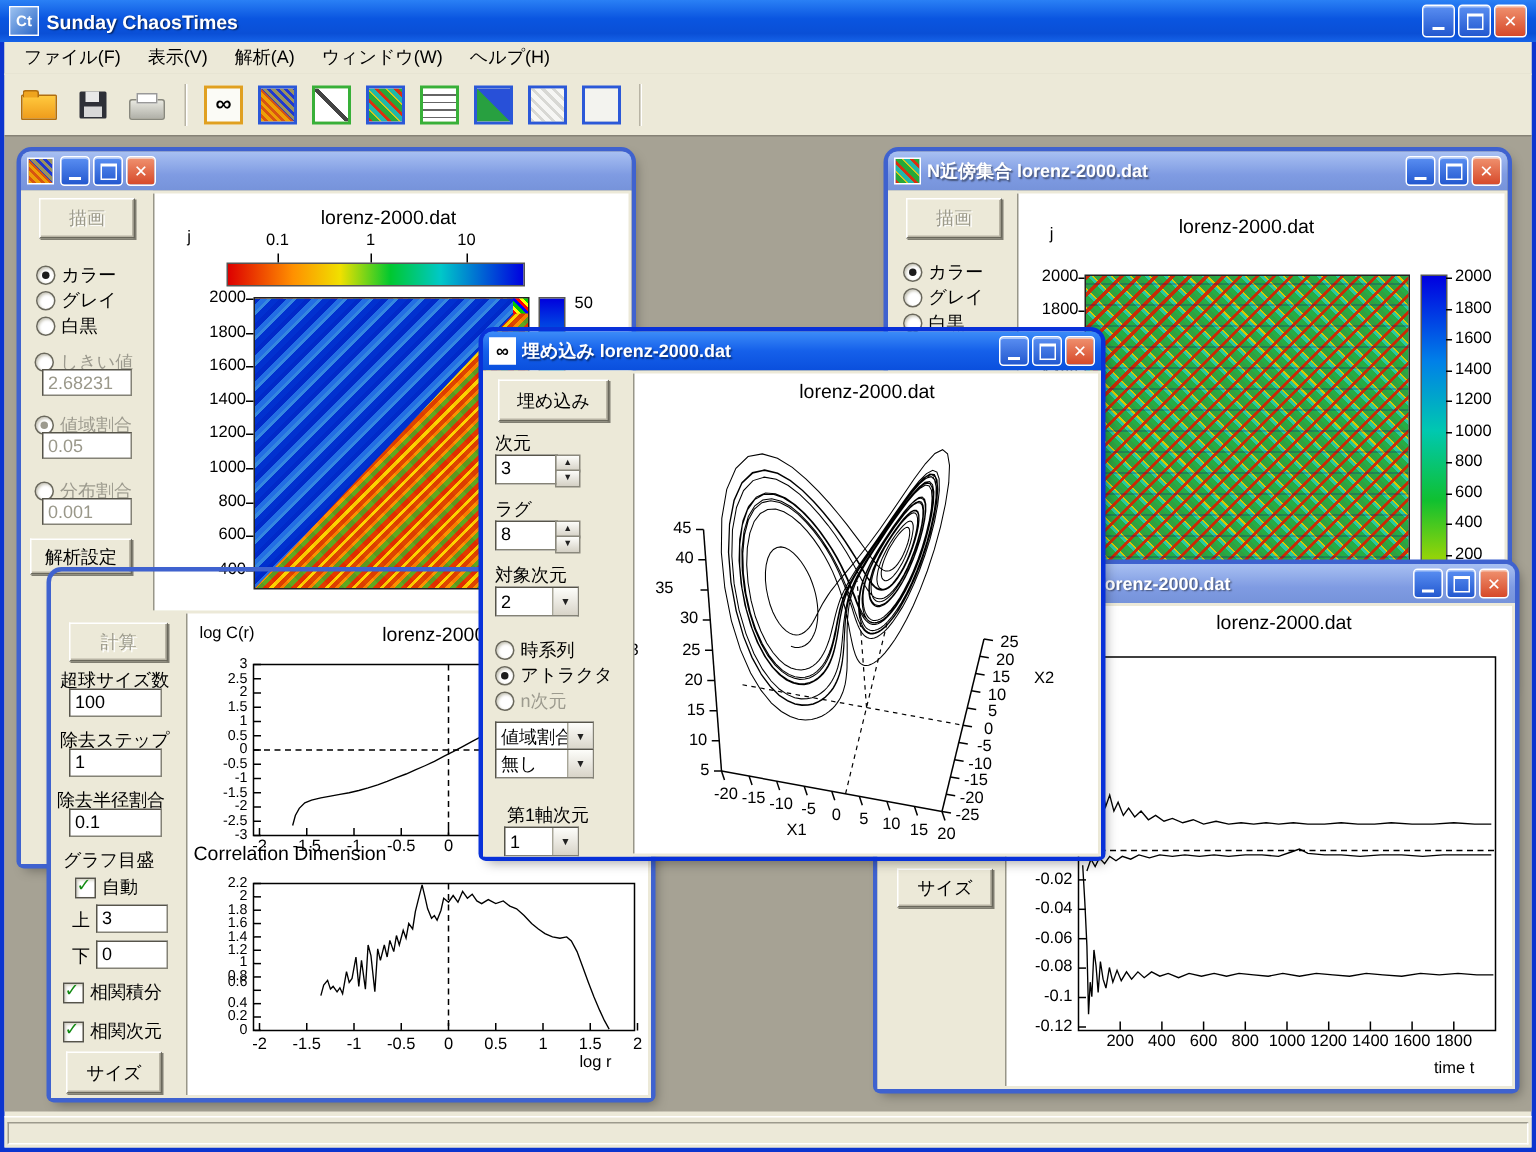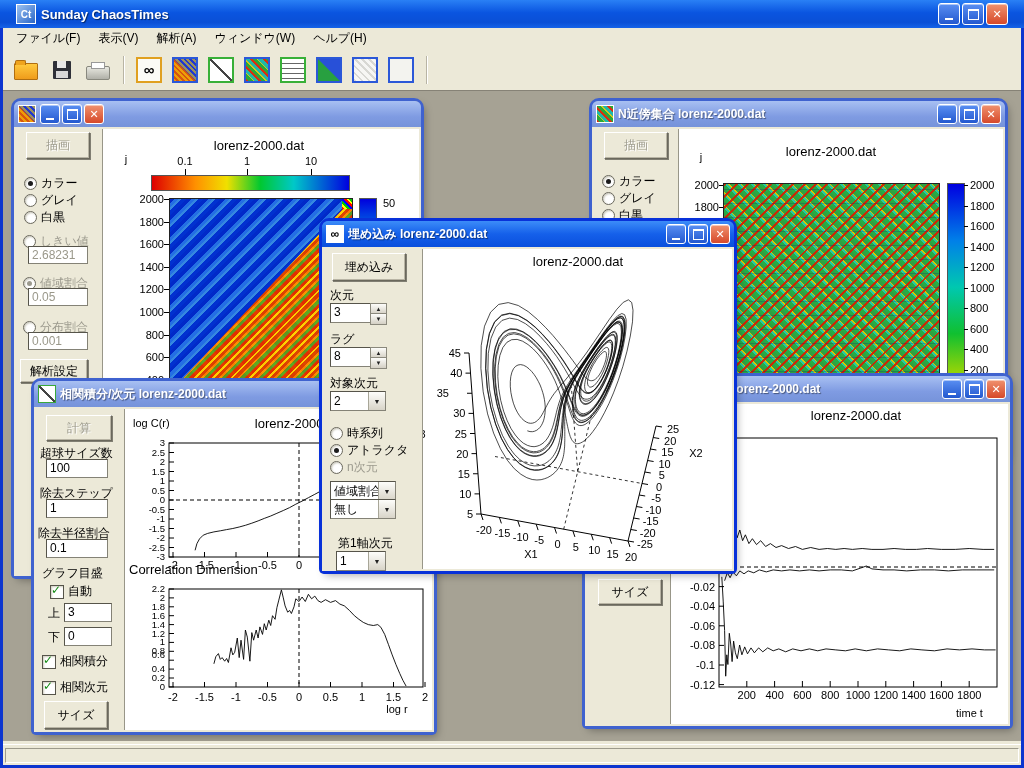--- a/index.html
+++ b/index.html
@@ -2,21 +2,21 @@
 <html><head>
 <meta charset="utf-8">
 <style>
   html,body{margin:0;padding:0}
   #root{position:relative;width:1024px;height:768px;background:#ece9d8;overflow:hidden;
         font-family:"Liberation Sans","DejaVu Sans",sans-serif;font-size:12px;color:#000;
         box-shadow:inset 3px 0 0 #0c35cf,inset -3px 0 0 #0c35cf,inset 0 -3px 0 #0c35cf}
   
   .main-tb{position:absolute;left:0;top:0;right:0;height:28px;
      background:linear-gradient(180deg,#2a80f5 0%,#0a55e0 45%,#0a4fd6 80%,#1663e8 100%);
-     display:flex;align-items:center;padding:0 16px;gap:5px}
+     display:flex;align-items:center;padding:0 6px;gap:5px}
   .appicon{width:18px;height:18px;background:linear-gradient(135deg,#9cc2f0,#2a66c8);border:1px solid #fff;
      color:#fff;font-weight:bold;font-size:10px;display:flex;align-items:center;justify-content:center}
   .main-title{flex:1;color:#fff;font-weight:bold;font-size:13px;text-shadow:1px 1px 1px rgba(0,0,0,.55)}
   .caps{display:flex;gap:2px}
   .cap{width:20px;height:20px;border-radius:3px;border:1px solid #fff;
      background:linear-gradient(180deg,#5a8ff2,#2358cf);color:#fff;display:flex;align-items:center;justify-content:center;
      font-size:11px;font-weight:bold;box-shadow:inset 0 1px 0 rgba(255,255,255,.5)}
   .cap.close{background:linear-gradient(180deg,#f0926f,#d6492a)}
   .cap.min i{display:block;width:8px;height:2px;background:#fff;margin-top:9px}
   .cap.max i{display:block;width:9px;height:8px;border:1px solid #fff;border-top-width:2px}
@@ -343,35 +343,20 @@
             <span class="tl tr" style="left: 61px; top: 228.2px;">600</span>
             <i class="dash" style="left: 61px; top: 228.2px; width: 5px; height: 1px;"></i>
             <span class="tl tr" style="left: 61px; top: 250.8px;">400</span>
             <i class="dash" style="left: 61px; top: 250.8px; width: 5px; height: 1px;"></i>
             <span class="tl ll" style="left: 280px; top: 74px;">50</span>
           </div>
       </div>
     </div>
 
     <div class="win" id="w4" style="left:31px;top:290px;width:400px;height:351px;z-index:3">
-      <div class="tb">
-        <span class="wicon" style="overflow:hidden;border-color:#3aa83a">
-            <span class="ic-corr" style="display:block;width:100%;height:100%"></span>
-          </span>
-        <span class="tb-title">相関積分/次元 lorenz-2000.dat</span>
-        <span class="caps">
-          <span class="cap min">
-              <i></i>
-            </span>
-          <span class="cap max">
-              <i></i>
-            </span>
-          <span class="cap close">✕</span>
-        </span>
-      </div>
       <div class="content">
         <div class="panel" style="width:90px">
           <div class="b3 dis" style="left:12px;top:8px;width:64px;height:24px">計算</div>
           <span class="row" style="left:6px;top:38px">超球サイズ数</span>
           <div class="fld" style="left:12px;top:52px;width:54px;height:15px">100</div>
           <span class="row" style="left:6px;top:78px">除去ステップ</span>
           <div class="fld" style="left:12px;top:92px;width:54px;height:15px">1</div>
           <span class="row" style="left:4px;top:118px">除去半径割合</span>
           <div class="fld" style="left:12px;top:132px;width:54px;height:15px">0.1</div>
           <span class="row" style="left:8px;top:158px">グラフ目盛</span>

